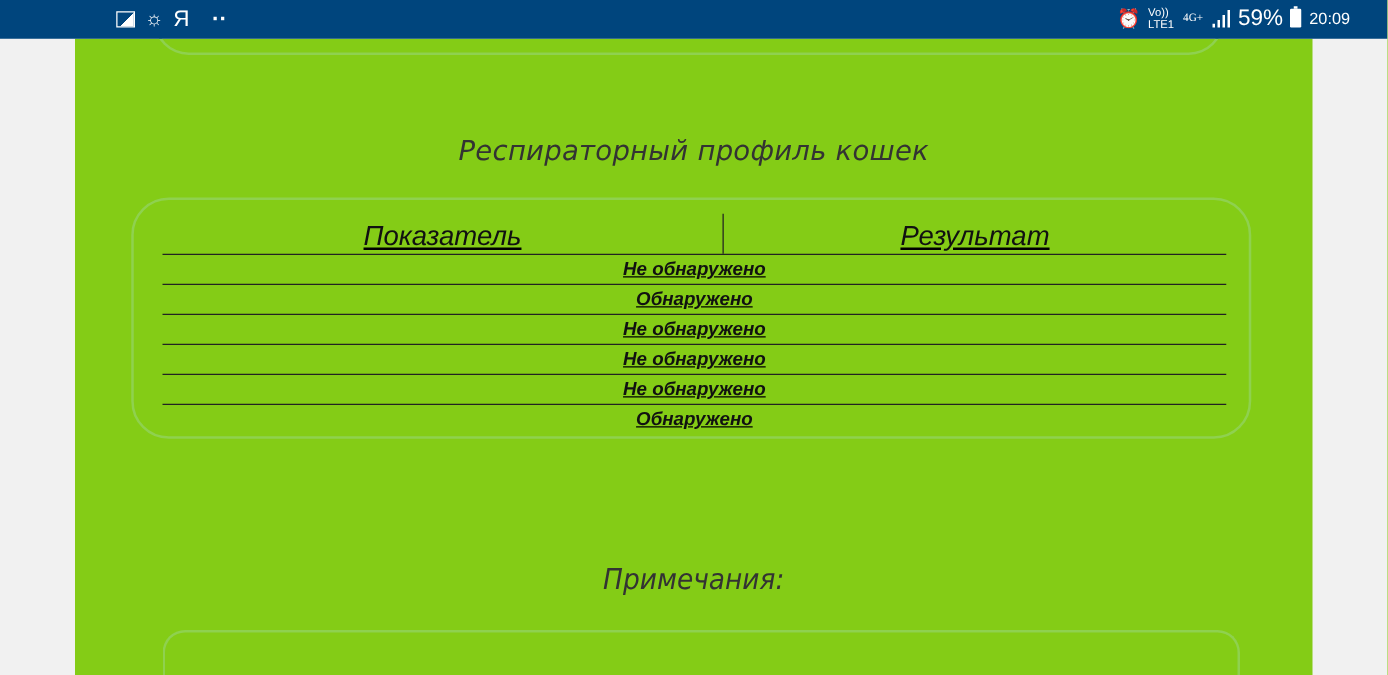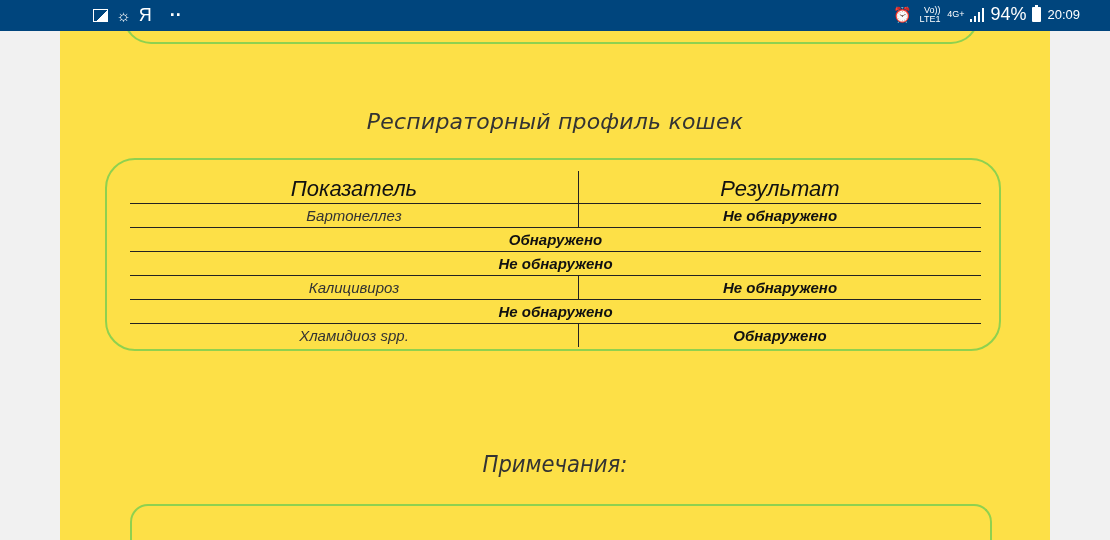--- a/index.html
+++ b/index.html
@@ -2,62 +2,62 @@
 <html><head>
 <meta charset="utf-8">
 <style>
   html,body{margin:0;padding:0;}
   body{width:1110px;height:540px;overflow:hidden;background:#f1f1f1;position:relative;font-family:"Liberation Sans",sans-serif;}
   .statusbar{position:absolute;left:0;top:0;width:1110px;height:31px;background:#00457d;color:#fff;z-index:5;}
   .sb-left{position:absolute;left:93px;top:5px;display:flex;align-items:center;gap:8px;font-size:18px;}
   .sb-right{position:absolute;right:30px;top:4px;display:flex;align-items:center;gap:6px;font-size:18px;}
   .sb-icon{display:inline-block;}
   .img-icon{width:15px;height:13px;border:1.5px solid #fff;box-sizing:border-box;position:relative;background:linear-gradient(135deg,transparent 55%,#fff 56%);}
-  .tiny{font-size:9px;line-height:9px;display:inline-block;text-align:right;}
+  .tiny{font-size:9px;line-height:9px;display:inline-block;text-align:left;}
   .bars{display:flex;align-items:flex-end;gap:2px;height:14px;}
   .bars span{display:inline-block;width:2px;background:#fff;}
   .battery{width:9px;height:15px;background:#fff;border-radius:1px;position:relative;}
   .battery:before{content:"";position:absolute;left:3px;top:-2px;width:3px;height:2px;background:#fff;}
-  .page{position:absolute;left:60px;top:31px;width:990px;height:509px;background:#fde047;}
+  .page{position:absolute;left:60px;top:31px;width:990px;height:509px;background:#84cc16;}
   .prev-box{position:absolute;left:63px;top:-20px;width:856px;height:33px;border:2px solid #8fd14f;border-top:none;border-radius:0 0 28px 28px;box-sizing:border-box;}
   .prev-sep{position:absolute;top:-2px;width:1px;height:4px;background:#555;}
   .title{position:absolute;left:0;width:990px;text-align:center;font-style:italic;color:#333;font-family:"DejaVu Sans",sans-serif;}
   .t1{top:78px;font-size:22px;letter-spacing:0.2px;}
   .t2{top:420px;font-size:23px;transform:scaleX(0.92);}
   .box{position:absolute;left:45px;top:127px;width:896px;height:193px;border:2px solid #8fd14f;border-radius:30px;box-sizing:border-box;}
   .tbl{position:absolute;left:23px;top:11px;width:851px;}
-  .row{display:flex;height:23px;border-bottom:1px solid #222;align-items:center;}
+  .row{display:flex;height:23px;border-bottom:1px solid #222;align-items:center;text-decoration:underline;}
   .row.head{height:32px;}
   .row:last-child{border-bottom:none;}
   .c1{width:449px;text-align:center;font-style:italic;font-size:15px;color:#333;border-right:1.5px solid #222;height:100%;display:flex;align-items:center;justify-content:center;box-sizing:border-box;}
   .c2{flex:1;text-align:left;font-style:italic;font-weight:bold;font-size:15px;color:#111;height:100%;display:flex;align-items:center;justify-content:center;}
   .head .c1,.head .c2{font-size:22px;font-weight:normal;color:#111;padding-top:4px;}
   .notes-box{position:absolute;left:70px;top:473px;width:862px;height:60px;border:2px solid #8fd14f;border-bottom:none;border-radius:18px 18px 0 0;box-sizing:border-box;}
 </style>
 </head>
 <body>
 
 <div class="statusbar">
   <div class="sb-left">
     <span class="sb-icon img-icon"></span>
     <span class="sb-icon" style="font-size:16px;">☼</span>
     <span class="sb-icon">Я</span>
     <span class="sb-icon" style="margin-left:10px;font-weight:bold;">··</span>
   </div>
   <div class="sb-right">
     <span class="sb-icon" style="font-size:15px;">⏰</span>
     <span class="tiny" style="width:22px;">Vo)) LTE1</span>
-    <span class="tiny" style="width:18px;">4G+</span>
+    <span class="tiny" style="width:18px;font-family:Liberation Serif, serif;">4G+</span>
     <span class="bars">
       <span style="height:3px;"></span>
         <span style="height:6px;"></span>
         <span style="height:10px;"></span>
         <span style="height:14px;"></span>
     </span>
-    <span>94%</span>
+    <span>59%</span>
     <span class="battery"></span>
     <span style="font-size:13px;">20:09</span>
   </div>
 </div>
 
 <div class="page">
   <div class="prev-box">
     <span class="prev-sep" style="left:212px;"></span>
     <span class="prev-sep" style="left:457px;"></span>
     <span class="prev-sep" style="left:624px;"></span>
@@ -65,38 +65,35 @@
 
   <div class="title t1">Респираторный профиль кошек</div>
 
   <div class="box">
     <div class="tbl">
       <div class="row head">
         <div class="c1">Показатель</div>
         <div class="c2">Результат</div>
       </div>
       <div class="row">
-        <div class="c1">Бартонеллез</div>
         <div class="c2">Не обнаружено</div>
       </div>
       <div class="row">
         <div class="c2">Обнаружено</div>
       </div>
       <div class="row">
         <div class="c2">Не обнаружено</div>
       </div>
       <div class="row">
-        <div class="c1">Калицивироз</div>
         <div class="c2">Не обнаружено</div>
       </div>
       <div class="row">
         <div class="c2">Не обнаружено</div>
       </div>
       <div class="row">
-        <div class="c1">Хламидиоз spp.</div>
         <div class="c2">Обнаружено</div>
       </div>
     </div>
   </div>
 
   <div class="title t2">Примечания:</div>
   <div class="notes-box"></div>
 </div>
 
 </body></html>

